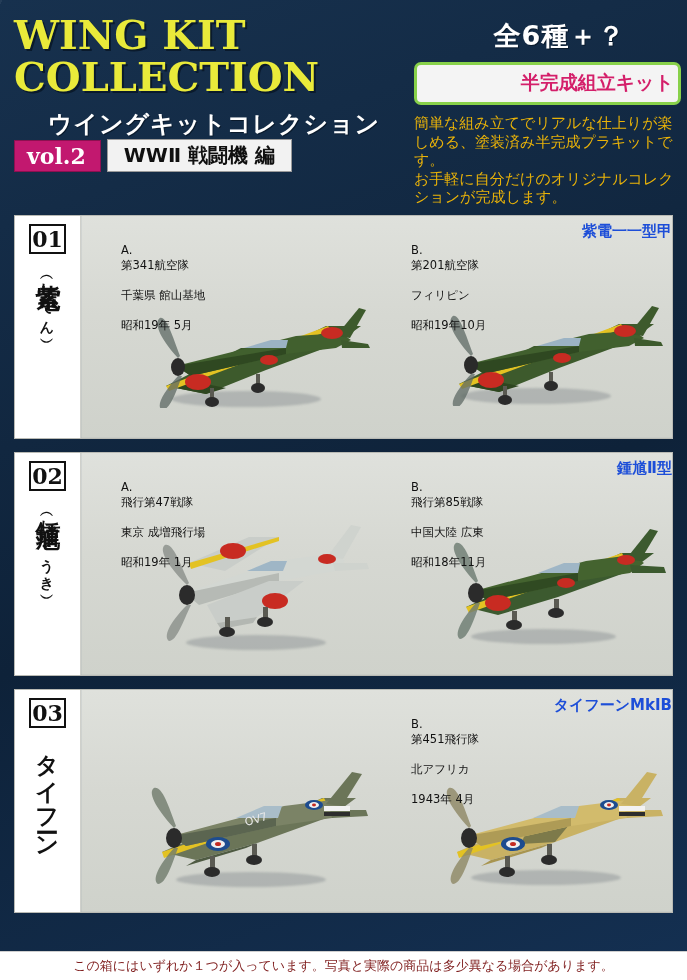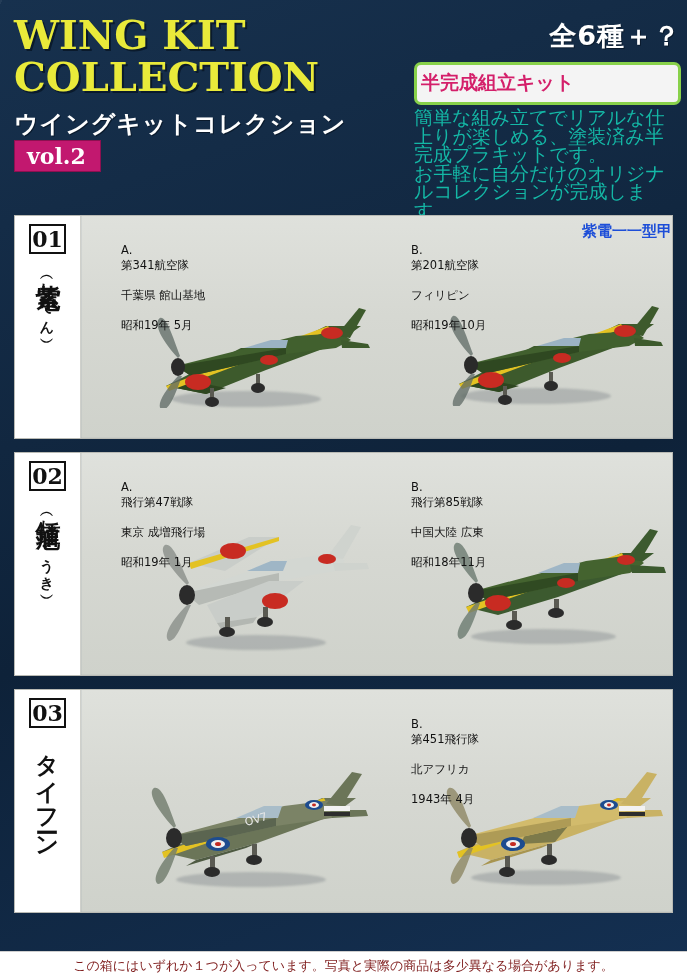--- a/index.html
+++ b/index.html
@@ -39,25 +39,26 @@
     text-shadow:2px 2px 0 #0a1a2c;
     margin-top:8px;
   }
   .title-jp{
     color:#ffffff;
     font-size:24px;
     font-weight:bold;
     letter-spacing:1px;
     margin-top:10px;
     text-shadow:1px 1px 0 #0a1a2c;
+    text-align:center;
   }
   .vol-row{
     display:flex;
-    align-items:flex-start;
-    margin-top:0;
+    align-items:flex-end;
+    margin-top:8px;
     height:24px;
   }
   .vol-badge{
     background:#c2186f;
     color:#ffffff;
     font-family:"DejaVu Serif", serif;
     font-weight:bold;
     font-size:22px;
     padding:2px 14px 2px 12px;
     display:flex;align-items:center;
@@ -76,41 +77,41 @@
 
   .header-right{
     flex:1;
     padding-top:12px;
     padding-right:4px;
   }
   .series-count{
     color:#ffffff;
     font-size:27px;
     font-weight:bold;
-    text-align:right;
+    text-align:center;
     letter-spacing:1px;
     margin-left:24px;
     text-shadow:1px 1px 0 #0a1a2c;
   }
   .kit-badge{
     margin-top:8px;
     background:#f4f4f4;
     border:3px solid #88d14a;
     border-radius:7px;
     color:#d41f6a;
     font-weight:bold;
     font-size:19px;
-    text-align:left;
+    text-align:right;
     padding:5px 4px 6px 4px;
     letter-spacing:0px;
   }
   .blurb{
-    margin-top:3px;
-    color:#14b8a6;
-    font-size:19px;
+    margin-top:9px;
+    color:#eab308;
+    font-size:15px;
     line-height:18.5px;
     letter-spacing:0px;
   }
 
   
   .rows{padding:0 14px;}
   .row{
     position:relative;
     height:222px;
     margin-bottom:13px;
@@ -221,20 +222,21 @@
 
   <div class="header">
     <div class="header-left">
       <div class="title-en">
         <div>WING KIT</div>
         <div>COLLECTION</div>
       </div>
       <div class="title-jp">ウイングキットコレクション</div>
       <div class="vol-row">
         <div class="vol-badge">vol.2</div>
+        <div class="vol-sub">WWⅡ 戦闘機 編</div>
       </div>
     </div>
     <div class="header-right">
       <div class="series-count">全6種＋？</div>
       <div class="kit-badge">半完成組立キット</div>
       <div class="blurb" style="white-space:pre-line">簡単な組み立てでリアルな仕上りが楽しめる、塗装済み半完成プラキットです。
 お手軽に自分だけのオリジナルコレクションが完成します。</div>
     </div>
   </div>
 
@@ -319,20 +321,21 @@
 
     <div class="row">
       <div class="row-index">
         <div class="num">02</div>
         <div class="vert-name">
           <span>鍾馗</span><span style="font-size:14px">（しょうき）</span>
         </div>
       </div>
       <div class="row-body">
         <div class="row-photo"></div>
+        <div class="row-title">鍾馗Ⅱ型</div>
         <div class="cap a">
           <span>A.</span>
           <span>飛行第47戦隊</span><br>
           <span>東京 成増飛行場</span><br>
           <span>昭和19年 1月</span>
         </div>
         <div class="cap b">
           <span>B.</span>
           <span>飛行第85戦隊</span><br>
           <span>中国大陸 広東</span><br>
@@ -395,20 +398,21 @@
 
     <div class="row">
       <div class="row-index">
         <div class="num">03</div>
         <div class="vert-name small">
           <span>タイフーン</span>
         </div>
       </div>
       <div class="row-body">
         <div class="row-photo"></div>
+        <div class="row-title">タイフーンMkⅠB</div>
         <div class="cap b">
           <span>B.</span>
           <span>第451飛行隊</span><br>
           <span>北アフリカ</span><br>
           <span>1943年 4月</span>
         </div>
 
         <div class="shadow" style="left:95px;top:182px;width:150px;height:15px;"></div>
         <svg class="plane" style="left:45px;top:58px;" width="250" height="140" viewBox="0 0 250 140">
           <polygon points="36,104 110,72 152,72 196,50 230,50 206,68 134,94 70,112" fill="#6b7558"></polygon>

